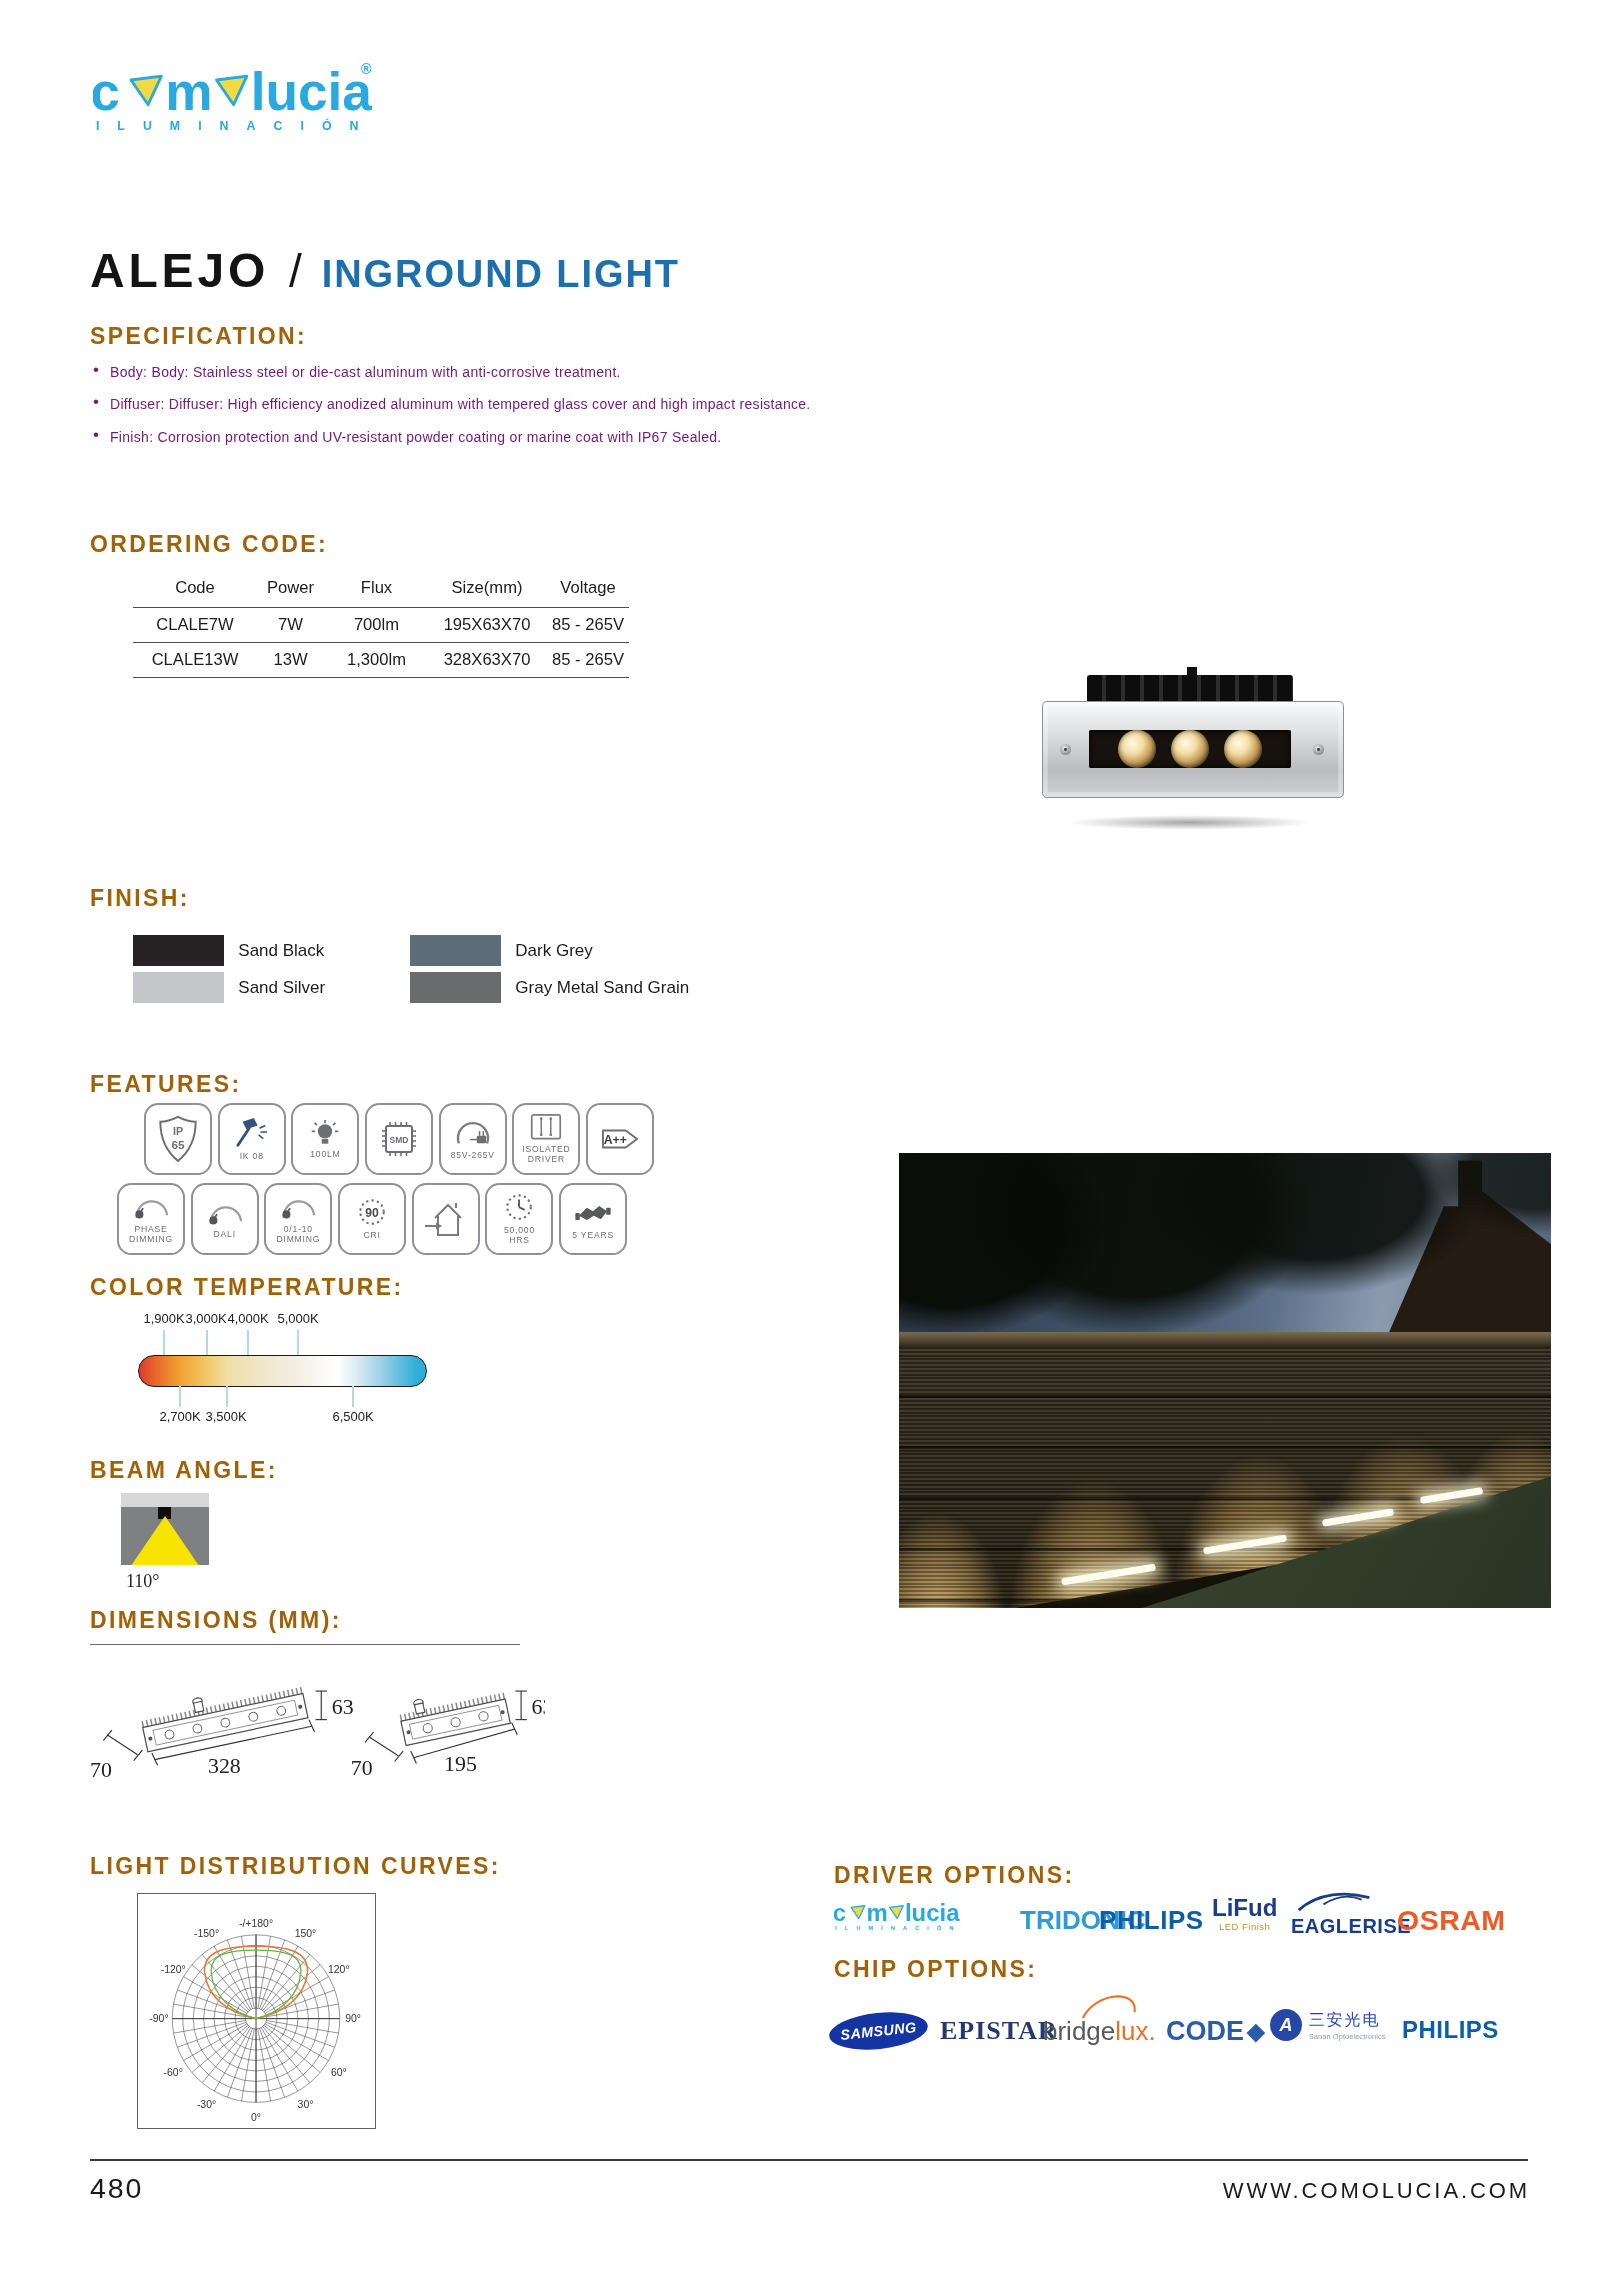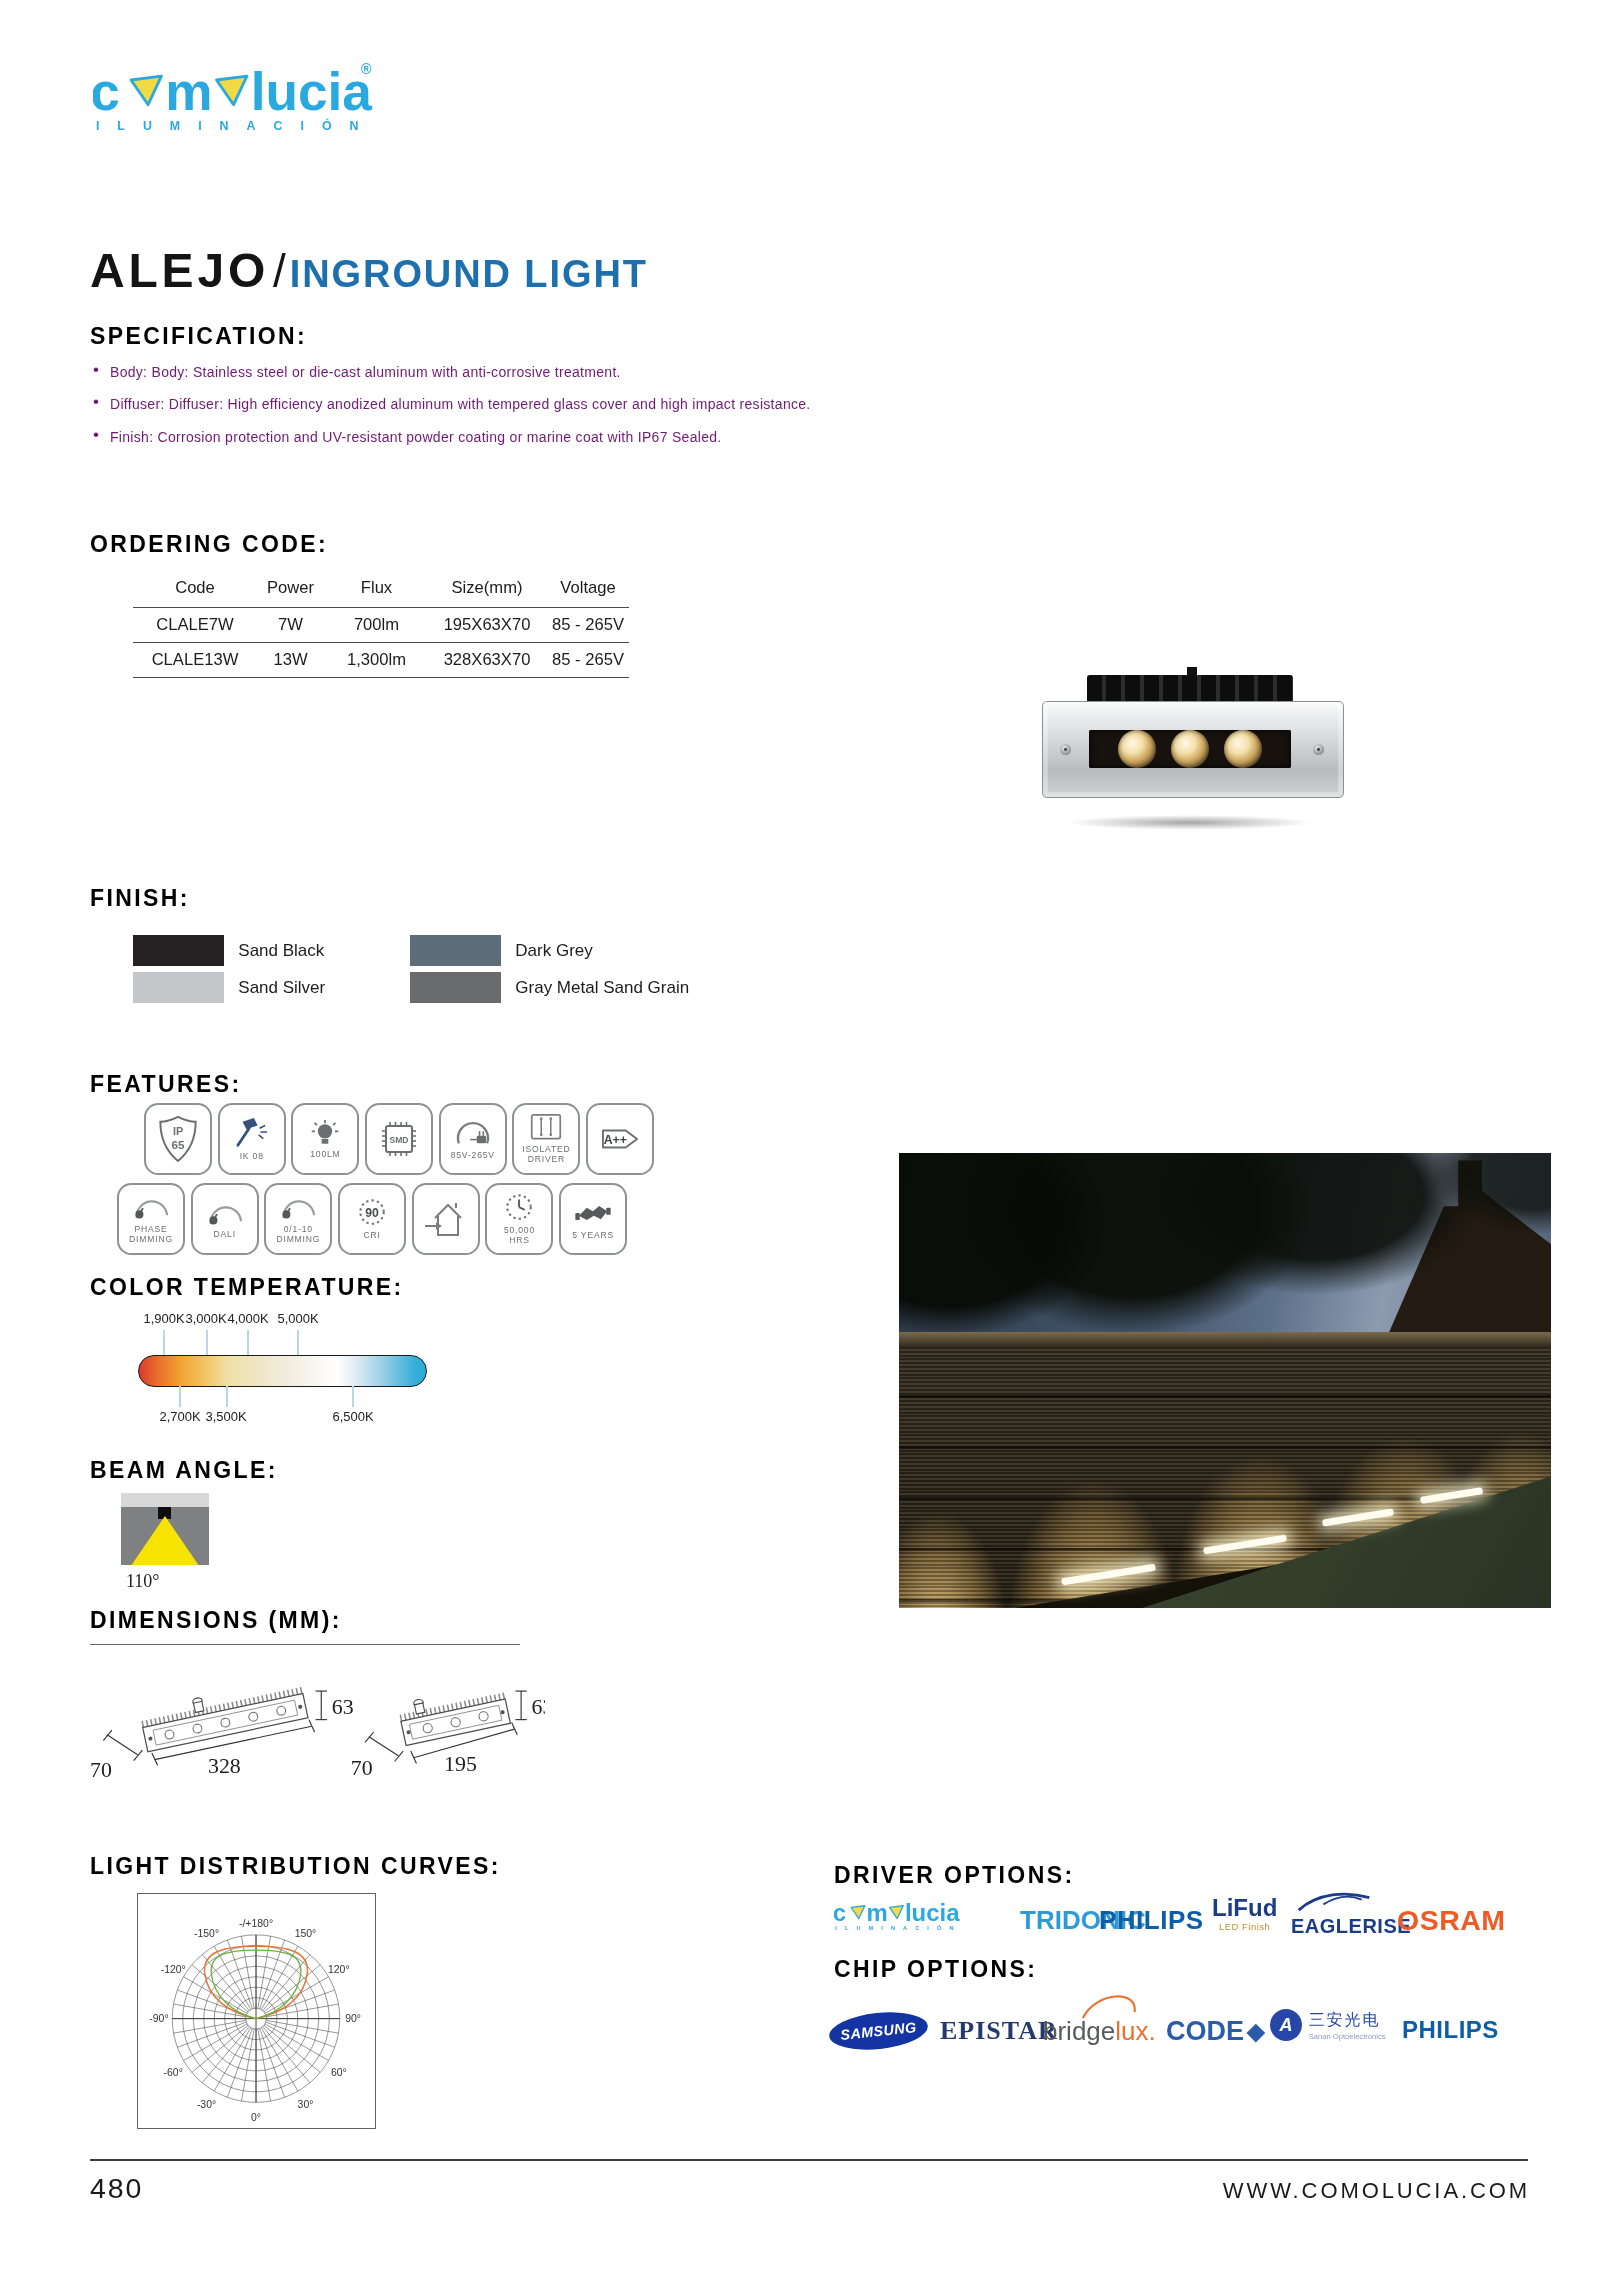--- a/index.html
+++ b/index.html
@@ -1,29 +1,29 @@
 <!DOCTYPE html>
 <html style="font-size:15px"><head>
 <meta charset="utf-8">
 <style>
   html,body{margin:0;padding:0;background:#fff;}
   #page{position:relative;width:1618px;height:2269px;background:#fff;overflow:hidden;
         font-family:"Liberation Sans",sans-serif;color:#1c1c1c;}
 
   
-  .h-sec{position:absolute;font-size:23px;font-weight:bold;letter-spacing:2.4px;color:#000000;}
+  .h-sec{position:absolute;font-size:23px;font-weight:bold;letter-spacing:2.4px;color:#a16207;}
 
   
   .logo-block{position:absolute;width:285px;}
   .logo-main{left:93px;top:59px;}
   .logo-tagline{margin-top:-3.8px;padding-left:2.9px;font-size:12.4px;font-weight:bold;
                 color:#2aa9e0;letter-spacing:18px;white-space:nowrap;}
 
   
-  .title-row{position:absolute;left:90px;top:243px;display:flex;align-items:baseline;gap:4px;}
+  .title-row{position:absolute;left:90px;top:243px;display:flex;align-items:baseline;gap:20px;}
   .title-name{font-size:48px;font-weight:bold;letter-spacing:3.8px;color:#141414;}
   .title-slash{font-size:46px;font-weight:normal;color:#141414;}
   .title-cat{font-size:38px;font-weight:bold;letter-spacing:1.9px;color:#1e6fad;}
 
   
   .spec-list{position:absolute;left:93px;top:360px;width:951px;}
   .spec-item{display:flex;align-items:flex-end;margin-bottom:12.4px;font-size:14px;color:#701a75;letter-spacing:0.3px;}
   .spec-item .dot{width:17px;flex:0 0 17px;}
   .spec-item .dot::before{content:"•";font-size:17px;}
 

